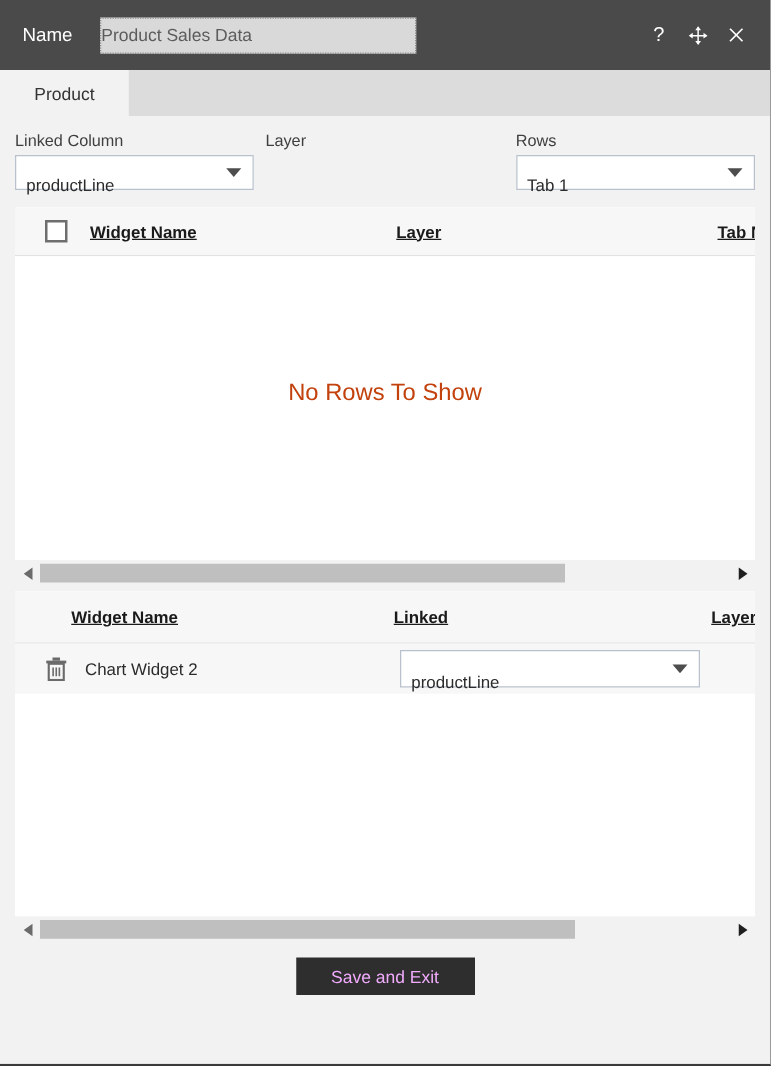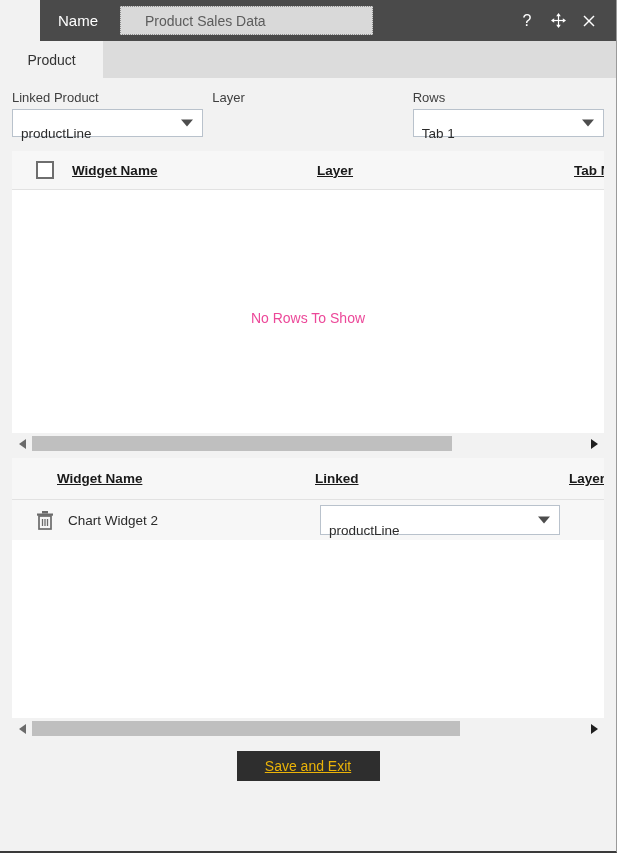--- a/index.html
+++ b/index.html
@@ -21,45 +21,44 @@
     box-sizing: border-box;
     background: #f2f2f2;
     border-right: 1px solid #9a9a9a;
     border-bottom: 2px solid #3a3a3a;
     display: flex;
     flex-direction: column;
   }
 
   
   .titlebar {
-    height: 41px;
+    height: 56px;
     background: #4a4a4a;
     display: flex;
     align-items: center;
     padding: 0 10px 0 18px;
     box-sizing: border-box;
     flex: 0 0 auto;
-    margin-left: 40px;
   }
   .title-label {
     color: #ffffff;
     font-size: 15px;
     margin-right: 22px;
     white-space: nowrap;
   }
   .name-input {
     width: 253px;
     height: 29px;
     background: #d9d9d9;
     border: 1px dotted #8c8c8c;
     box-sizing: border-box;
     color: #5c5c5c;
     font-size: 14px;
     font-family: "Liberation Sans", sans-serif;
-    padding: 0 24px;
+    padding: 0 0;
     outline: none;
   }
   .title-actions {
     margin-left: auto;
     display: flex;
     align-items: center;
     gap: 9px;
     padding-right: 6px;
   }
   .tb-icon {
@@ -186,24 +185,24 @@
     cursor: pointer;
   }
   .grid-body {
     background: #ffffff;
     position: relative;
     overflow: hidden;
   }
   .no-rows {
     position: absolute;
     left: 0; right: 0;
-    top: 120px;
+    top: 99px;
     text-align: center;
-    font-size: 14px;
-    color: #ec4899;
+    font-size: 19px;
+    color: #c2410c;
   }
 
   .grid-row {
     height: 40px;
     background: #f7f7f7;
     display: flex;
     align-items: center;
     position: relative;
     box-sizing: border-box;
   }
@@ -300,23 +299,22 @@
     font-size: 14px;
     font-family: "Liberation Sans", sans-serif;
     height: 30px;
     box-sizing: border-box;
     cursor: pointer;
     border: none;
     padding: 0 18px;
   }
   .btn-primary {
     background: #2e2e2e;
-    color: #eab308;
+    color: #f0abfc;
     min-width: 143px;
-    text-decoration: underline;
   }
   .btn-secondary {
     background: #ffffff;
     color: #2b2b2b;
     border: 1px solid #cccccc;
     min-width: 91px;
   }
 </style>
 </head>
 <body>
@@ -354,21 +352,21 @@
   <div class="tabstrip">
     <div class="tab active">
       <span>Product</span>
     </div>
   </div>
 
   <div class="body">
 
     <div class="selectors">
       <div class="sel-group">
-        <span class="sel-label">Linked Product</span>
+        <span class="sel-label">Linked Column</span>
         <div class="sel-box">
           <span class="sel-value">productLine</span>
           <span class="caret"></span>
         </div>
       </div>
       <div class="sel-group">
         <span class="sel-label">Layer</span>
       </div>
       <div class="sel-group">
         <span class="sel-label">Rows</span>

